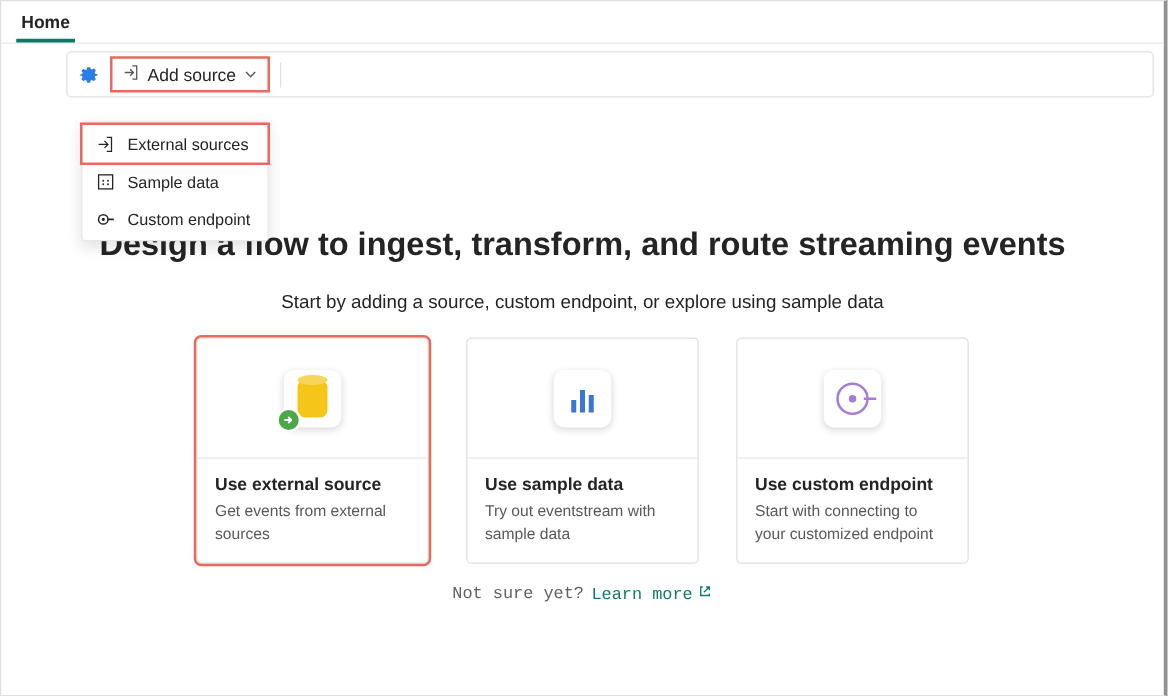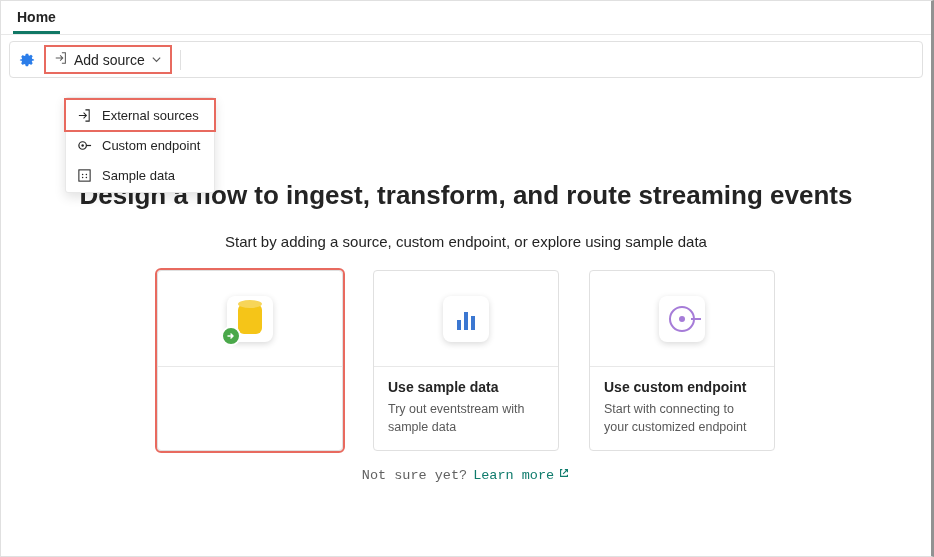--- a/index.html
+++ b/index.html
@@ -32,20 +32,21 @@
       padding: 6px 8px 6px 8px;
     }
     .toolbar {
       display: flex;
       align-items: center;
       border: 1px solid #e0e0e0;
       border-radius: 4px;
       padding: 5px 8px;
       gap: 10px;
       background: #fff;
+      margin-left: 44px;
     }
     .gear {
       display: inline-flex;
       width: 18px; height: 18px;
       color: #2b7de9;
     }
     .add-source {
       display: inline-flex;
       align-items: center;
       gap: 6px;
@@ -211,57 +212,61 @@
     <span class="dd-ico">
       <svg width="15" height="15" viewBox="0 0 16 16">
           <path stroke="#242424" stroke-width="1.1" fill="none" d="M9 2h4v12H9M2 8h8M7 5l3 3-3 3"></path>
         </svg>
     </span>
     <span>External sources</span>
   </div>
   <div class="dd-item">
     <span class="dd-ico">
       <svg width="15" height="15" viewBox="0 0 16 16">
-          <circle cx="6" cy="8" r="4" fill="none" stroke="#242424" stroke-width="1.3"></circle>
-          <circle cx="6" cy="8" r="1.3" fill="#242424"></circle>
-          <path stroke="#242424" stroke-width="1.3" d="M10 8h5"></path>
-        </svg>
-    </span>
-    <span>Custom endpoint</span>
-  </div>
-  <div class="dd-item">
-    <span class="dd-ico">
-      <svg width="15" height="15" viewBox="0 0 16 16">
           <rect x="2" y="2" width="12" height="12" fill="none" stroke="#242424" stroke-width="1.1"></rect>
           <circle cx="6" cy="7" r="0.8" fill="#242424"></circle>
           <circle cx="10" cy="7" r="0.8" fill="#242424"></circle>
           <circle cx="6" cy="10" r="0.8" fill="#242424"></circle>
           <circle cx="10" cy="10" r="0.8" fill="#242424"></circle>
         </svg>
     </span>
     <span>Sample data</span>
+  </div>
+  <div class="dd-item">
+    <span class="dd-ico">
+      <svg width="15" height="15" viewBox="0 0 16 16">
+          <circle cx="6" cy="8" r="4" fill="none" stroke="#242424" stroke-width="1.3"></circle>
+          <circle cx="6" cy="8" r="1.3" fill="#242424"></circle>
+          <path stroke="#242424" stroke-width="1.3" d="M10 8h5"></path>
+        </svg>
+    </span>
+    <span>Custom endpoint</span>
   </div>
 </div>
 
 <div class="main">
   <h1>Design a flow to ingest, transform, and route streaming events</h1>
   <div class="subtitle">Start by adding a source, custom endpoint, or explore using sample data</div>
 
   <div class="cards">
     <div class="card hl-red">
       <div class="card-ico">
         <div class="icon-tile">
           <div class="db-cyl"></div>
           <div class="green-badge">
             <svg width="10" height="10" viewBox="0 0 10 10">
                 <path fill="#fff" d="M2 5h4M5 3l2 2-2 2" stroke="#fff" stroke-width="1.5" stroke-linecap="round" stroke-linejoin="round"></path>
               </svg>
           </div>
         </div>
       </div>
+      <div class="card-body">
+        <div class="card-title">Use external source</div>
+        <div class="card-desc">Get events from external sources</div>
+      </div>
     </div>
 
     <div class="card">
       <div class="card-ico">
         <div class="icon-tile">
           <div class="bars">
             <span style="height:10px"></span>
               <span style="height:18px"></span>
               <span style="height:14px"></span>
           </div>

